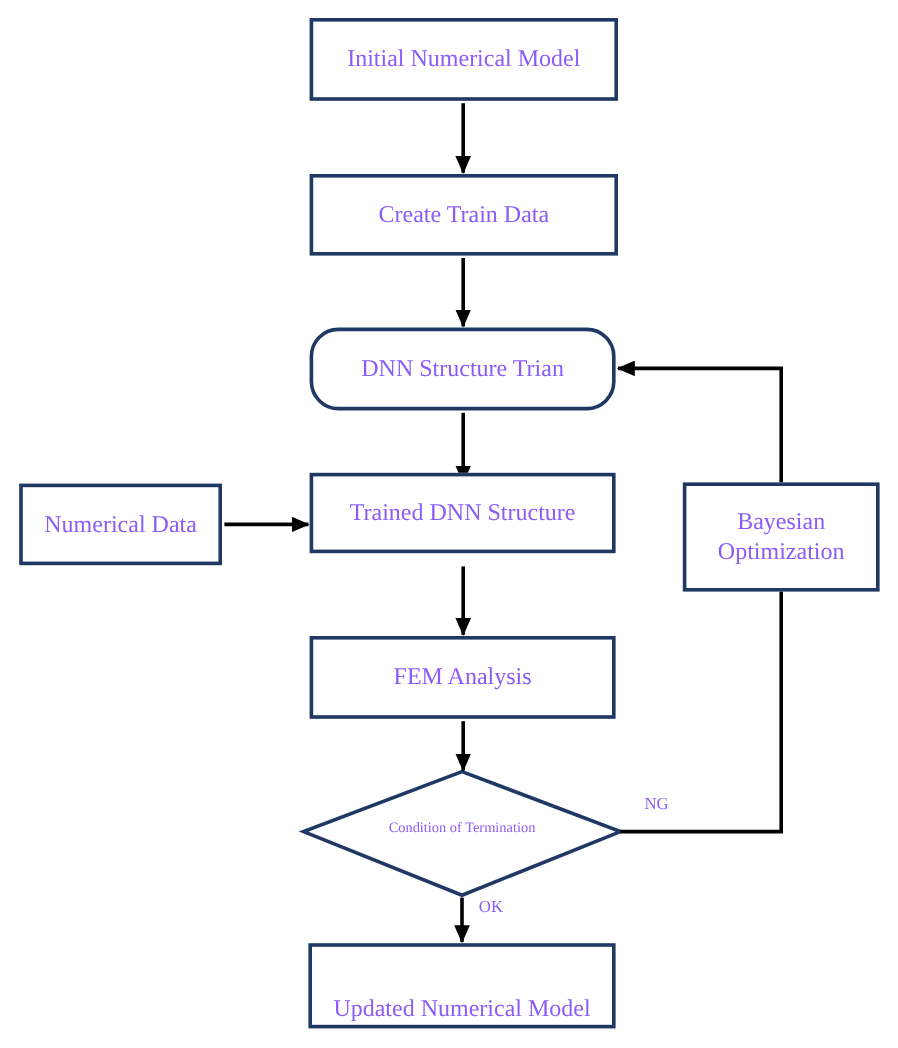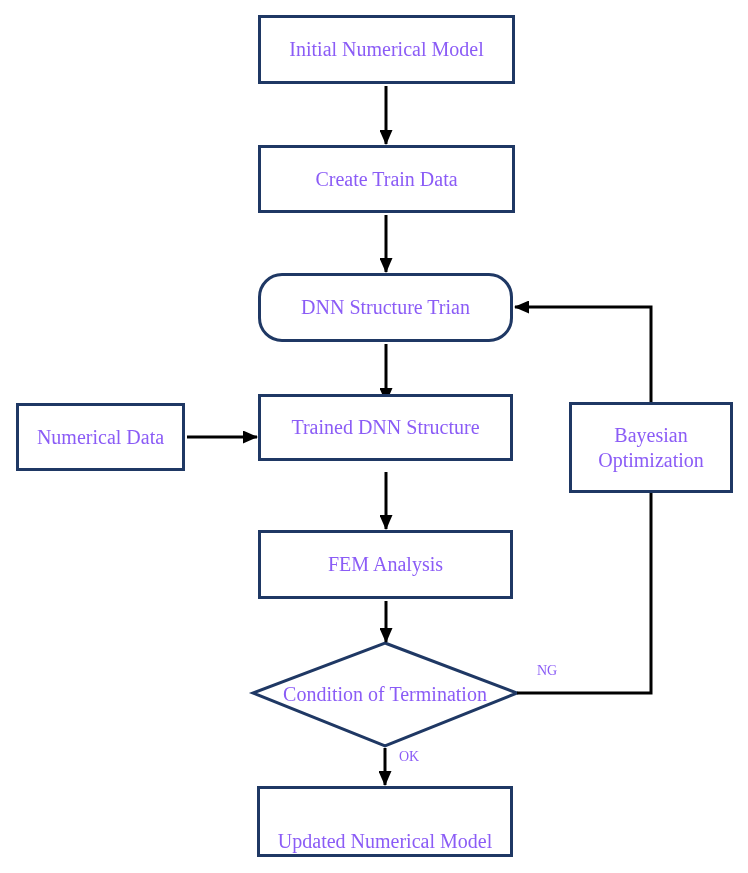--- a/index.html
+++ b/index.html
@@ -42,21 +42,21 @@
   #node-measured  { left: 16px;  top: 403px; width: 169px; height: 68px; }
   #node-bayes     { left: 569px; top: 402px; width: 164px; height: 91px; padding: 0 14px; }
   #node-fem       { left: 258px; top: 530px; width: 255px; height: 69px; }
   #node-updated   { left: 257px; top: 786px; width: 256px; height: 71px; align-items: flex-end; }
   .diamond-label {
     position: absolute;
     z-index: 3;
     left: 262px; top: 682px;
     width: 246px;
     text-align: center;
-    font-size: 20px;
+    font-size: 12px;
     line-height: 1.2;
   }
   .edge-label {
     position: absolute;
     z-index: 3;
     font-size: 14px;
   }
   #label-ng { left: 537px; top: 663px; }
   #label-ok { left: 399px; top: 749px; }
 </style>

